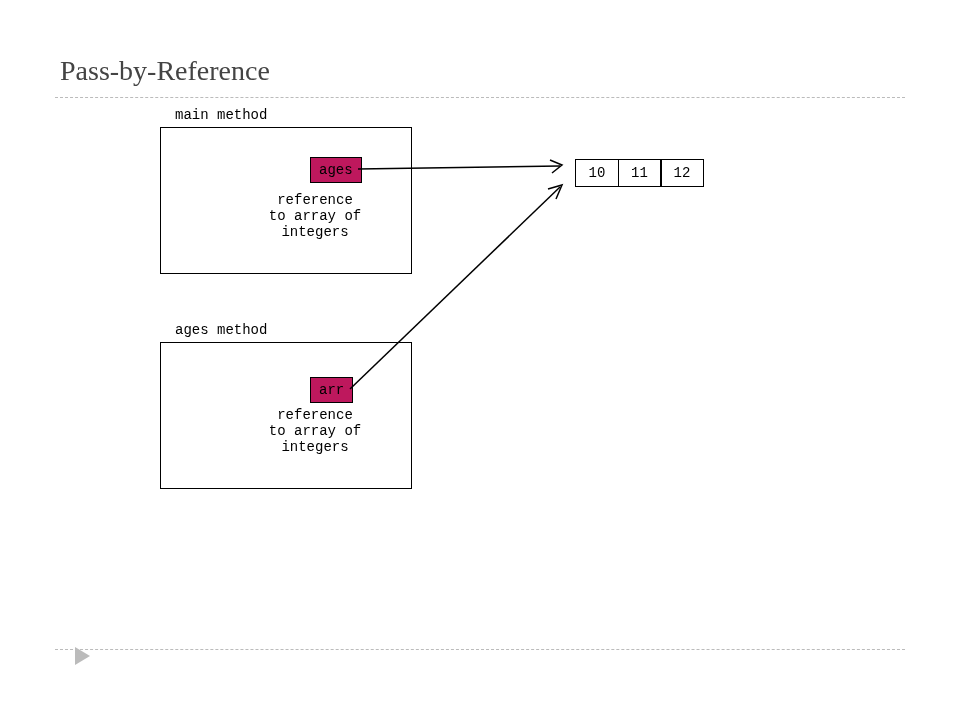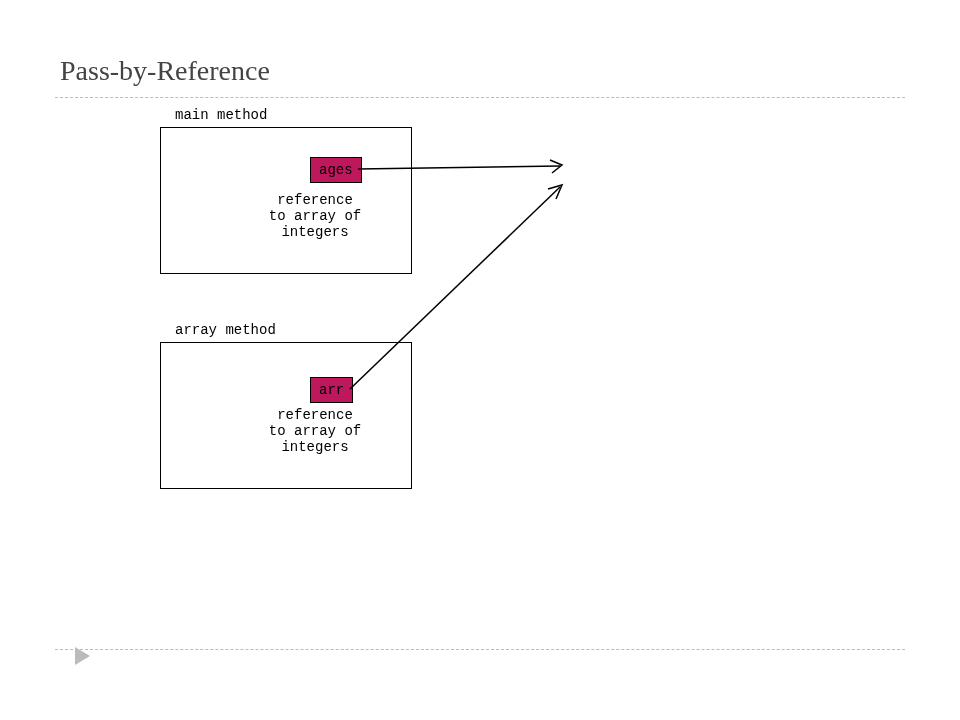--- a/index.html
+++ b/index.html
@@ -100,29 +100,34 @@
 
   <div class="mono label" style="left:175px; top:5px;">main method</div>
   <div class="box" style="left:160px; top:25px; width:250px; height:145px;"></div>
   <div class="mono small-box" style="left:310px; top:55px;">ages</div>
   <div class="mono label" style="left:240px; top:90px; width:150px;">
     <div>reference</div>
     <div>to array of</div>
     <div>integers</div>
   </div>
 
-  <div class="mono label" style="left:175px; top:220px;">array method</div>
+  <div class="mono label" style="left:175px; top:220px;">ages method</div>
   <div class="box" style="left:160px; top:240px; width:250px; height:145px;"></div>
   <div class="mono small-box" style="left:310px; top:275px;text-align:right;">arr</div>
   <div class="mono label" style="left:240px; top:305px; width:150px;">
     <div>reference</div>
     <div>to array of</div>
     <div>integers</div>
   </div>
 
+  <div class="array mono" style="left:575px; top:57px;">
+    <div class="array-cell">10</div>
+    <div class="array-cell">11</div>
+    <div class="array-cell">12</div>
+  </div>
 
   <svg class="arrows">
 
     <line x1="358" y1="67" x2="560" y2="64" stroke="#000" stroke-width="1.5"></line>
     <polyline points="550,58 562,63 552,71" fill="none" stroke="#000" stroke-width="1.5"></polyline>
 
     <line x1="350" y1="287" x2="560" y2="85" stroke="#000" stroke-width="1.5"></line>
     <polyline points="548,87 562,83 556,97" fill="none" stroke="#000" stroke-width="1.5"></polyline>
   </svg>
 

